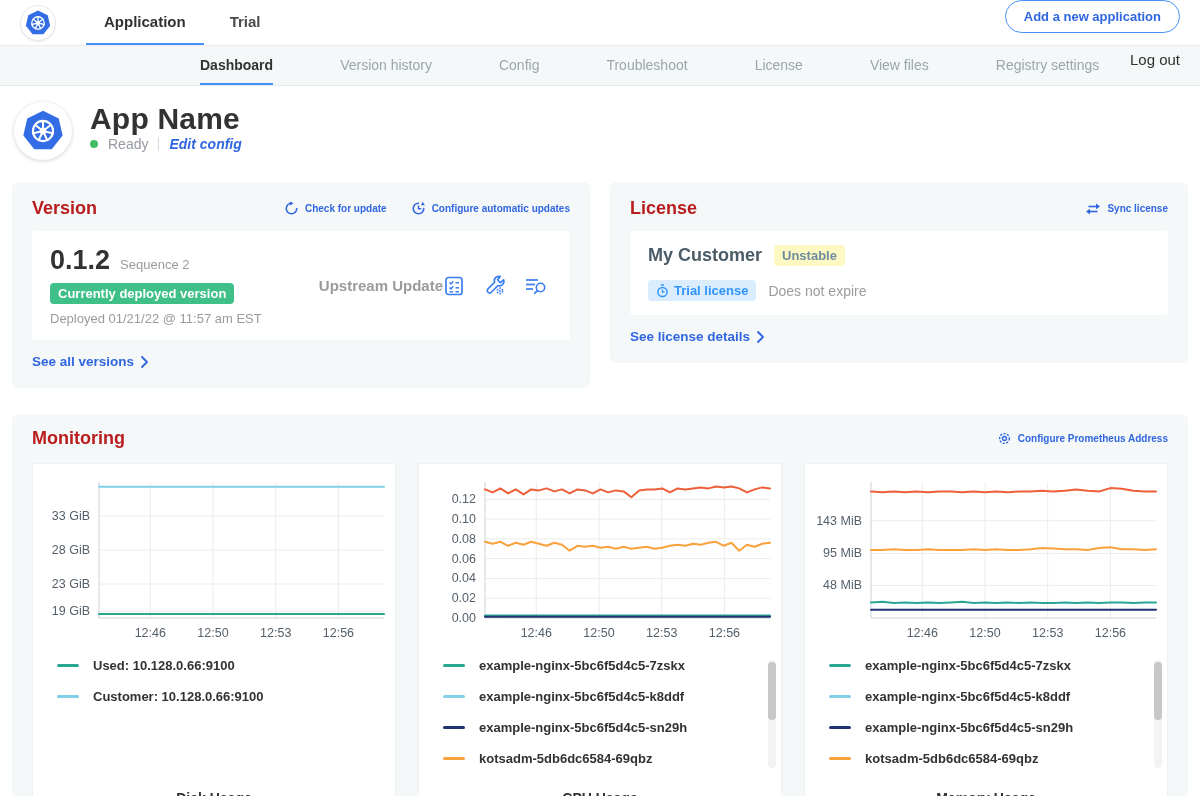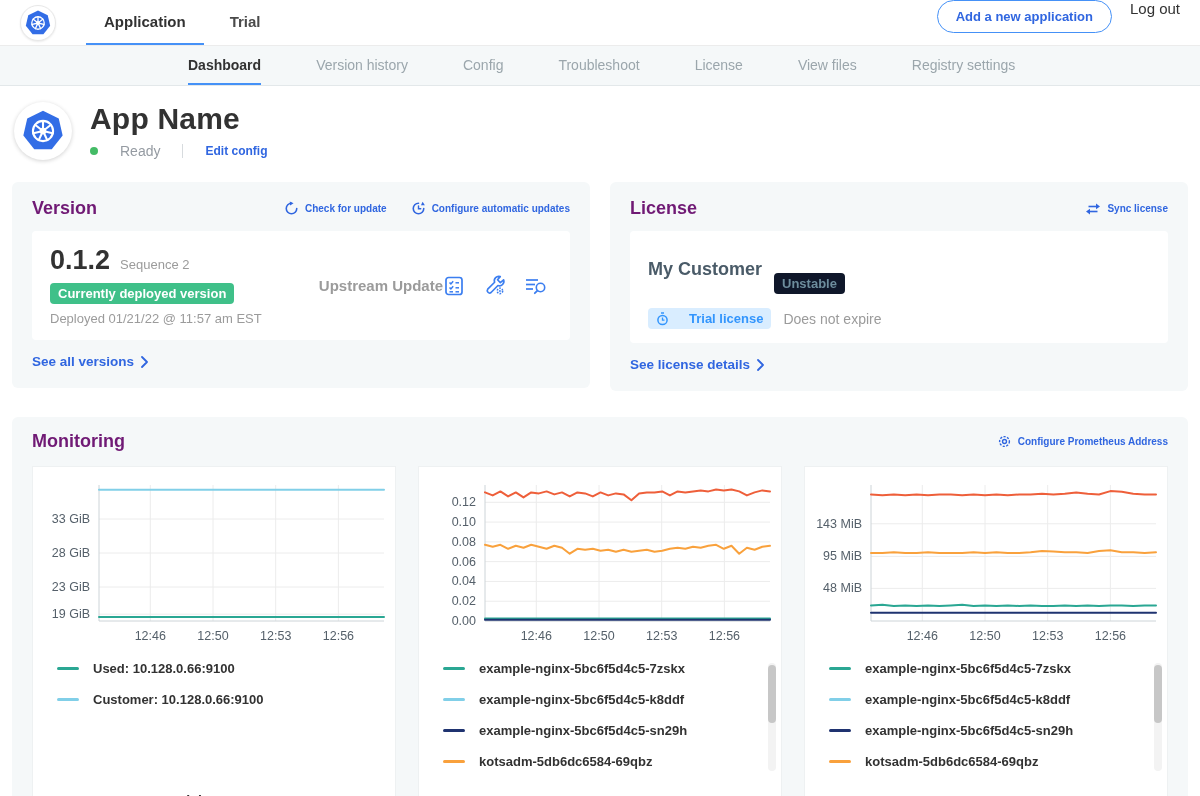--- a/index.html
+++ b/index.html
@@ -5,65 +5,65 @@
   * { margin:0; padding:0; box-sizing:border-box; }
   html,body { width:1200px; background:#fff; font-family:"Liberation Sans",sans-serif; color:#323232; }
 
   
   .topnav { height:46px; display:flex; align-items:stretch; border-bottom:1px solid #ececec; padding:0 20px; }
   .brand { display:flex; align-items:center; margin-right:30px; }
   .brand-circle { width:36px; height:36px; border-radius:50%; background:#fff; border:1px solid #e8e8e8; display:flex; align-items:center; justify-content:center; box-shadow:0 1px 2px rgba(0,0,0,.08); }
   .topnav-tabs { display:flex; align-items:stretch; gap:8px; }
   .topnav-tab { display:flex; align-items:center; padding:0 18px; font-size:15px; font-weight:600; color:#4a4a4a; border-bottom:2px solid transparent; cursor:pointer; }
   .topnav-tab.active { color:#323232; font-weight:700; border-bottom-color:#4591f7; }
-  .topnav-right { margin-left:auto; display:flex; align-items:flex-start; gap:18px; }
+  .topnav-right { margin-left:auto; display:flex; align-items:flex-end; gap:18px;flex-direction:column; }
   .pill-btn { border:1.5px solid #4591f7; color:#3066e0; font-weight:700; font-size:13px; padding:8px 18px; border-radius:18px; background:#fff; cursor:pointer; font-family:inherit; }
   .logout { font-size:15px; font-weight:500; color:#323232; cursor:pointer; }
 
   
   .subnav { height:40px; background:#f5f8f9; border-bottom:1px solid #e3e8ea; display:flex; align-items:stretch; gap:55px; padding-left:188px; }
-  .subnav-tab { display:flex; align-items:center; font-size:14px; color:#9ba6ac; border-bottom:2px solid transparent; cursor:pointer; }
+  .subnav-tab { display:flex; align-items:center; font-size:14px; color:#9ba6ac; border-bottom:2px solid transparent; cursor:pointer;margin-left:12px; }
   .subnav-tab.active { color:#323232; font-weight:600; border-bottom-color:#4591f7; }
 
   
   .app-header { display:flex; gap:18px; padding:16px 14px 16px 14px; align-items:flex-start; }
   .app-logo { width:58px; height:58px; border-radius:50%; background:#fff; box-shadow:0 1px 4px rgba(0,0,0,.18); display:flex; align-items:center; justify-content:center; }
   .app-title { font-size:30px; font-weight:700; color:#323232; letter-spacing:.2px; }
-  .app-status-row { display:flex; align-items:center; gap:22px; margin-top:7px; }
+  .app-status-row { display:flex; align-items:center; gap:10px; }
   .status-dot { width:8px; height:8px; border-radius:50%; background:#44bb66; }
   .status-text { font-size:14px; color:#959ba2; }
   .status-divider { width:1px; height:14px; background:#d7dbde; }
   .link { color:#3066e0; font-weight:700; font-size:10px; cursor:pointer; text-decoration:none; display:inline-flex; align-items:center; gap:6px; }
-  .edit-config { font-size:12px; }
+  .edit-config { font-size:14px;font-style:italic; }
 
   
   .cards-row { display:flex; gap:20px; padding:6px 12px 0 12px; align-items:flex-start; }
   .panel { background:#f5f8f9; border-radius:6px; padding:16px 20px 18px 20px; flex:1; }
   .panel-head { display:flex; align-items:center; justify-content:space-between; margin-bottom:12px; }
-  .panel-title { font-size:18px; font-weight:700; color:#701a75; }
+  .panel-title { font-size:18px; font-weight:700; color:#b91c1c; }
   .head-links { display:flex; gap:24px; }
   .inner-card { background:#fff; border-radius:4px; padding:14px 18px; }
 
   .version-body { display:flex; align-items:center; }
   .version-left { min-width:235px; }
   .version-number-row { display:flex; align-items:baseline; gap:10px; }
   .version-number { font-size:27px; font-weight:700; color:#323232; }
   .sequence { font-size:13px; color:#9b9b9b; }
   .badge-green { display:inline-block; background:#3fc089; color:#fff; font-weight:700; font-size:13px; padding:3px 8px; border-radius:4px; margin:7px 0 7px; }
   .deployed { font-size:13px; color:#9b9b9b; }
   .version-mid { flex:1; text-align:right; font-size:15px; font-weight:600; color:#9b9b9b; }
   .version-icons { display:flex; gap:18px; align-items:center; padding-right:4px; }
   .icon-btn { cursor:pointer; display:flex; }
   .see-link { margin-top:14px; font-size:13.5px; }
 
   .customer-row { display:flex; align-items:center; gap:12px; }
   .customer-name { font-size:18px; font-weight:700; color:#4a5b68; }
-  .badge-muted { background:#0f172a; color:#6d8d9d; font-size:13px; font-weight:600; padding:3px 8px; border-radius:4px;margin-top:28px; }
+  .badge-muted { background:#fef9c3; color:#6d8d9d; font-size:13px; font-weight:600; padding:3px 8px; border-radius:4px; }
   .license-row2 { display:flex; align-items:center; gap:12px; margin-top:14px; }
-  .badge-trial { background:#d9edff; color:#3295fd; font-size:13px; font-weight:700; padding:3px 8px; border-radius:4px; display:inline-flex; align-items:center; gap:20px; }
+  .badge-trial { background:#d9edff; color:#3295fd; font-size:13px; font-weight:700; padding:3px 8px; border-radius:4px; display:inline-flex; align-items:center; gap:5px; }
   .noexpire { font-size:14px; color:#9b9b9b; }
 
   
   .monitoring { margin:26px 12px 14px 12px; background:#f5f8f9; border-radius:6px; padding:14px 20px 20px 20px; }
   .charts-row { display:flex; gap:22px; margin-top:14px; }
   .chart-card { background:#fff; border:1px solid #eef1f2; width:371px; padding:10px 0 16px 0; position:relative; }
   .chart-svg { display:block; margin:0 auto; }
   .legend { padding:14px 0 0 24px; display:flex; flex-direction:column; gap:16px; height:126px;font-weight:bold; }
   .legend-item { display:flex; align-items:center; gap:14px; font-size:13px; color:#323232; }
   .legend-dash { width:22px; height:3px; border-radius:2px; flex:0 0 auto; }

